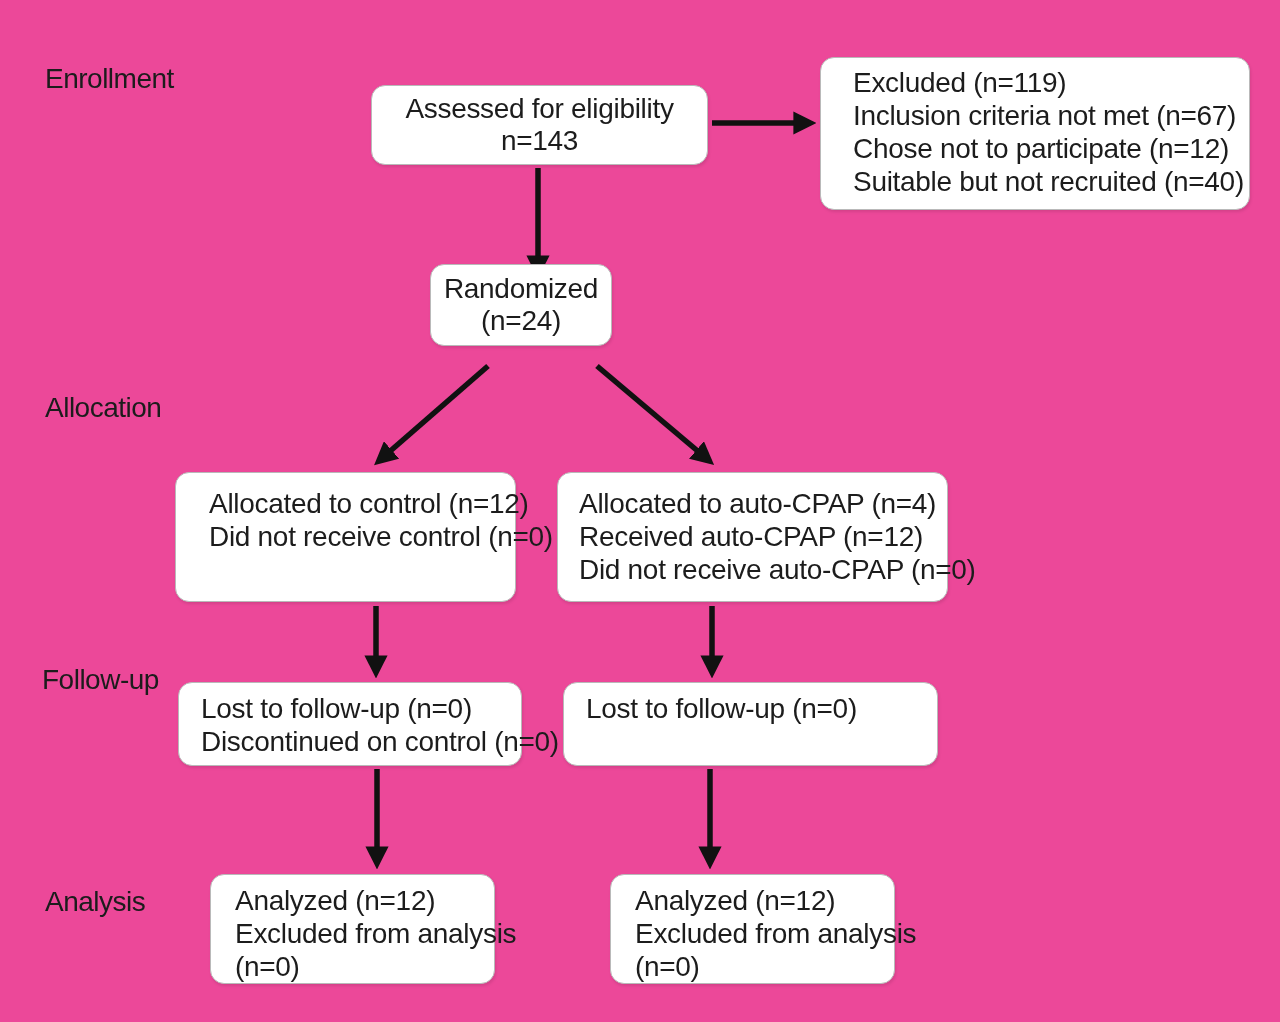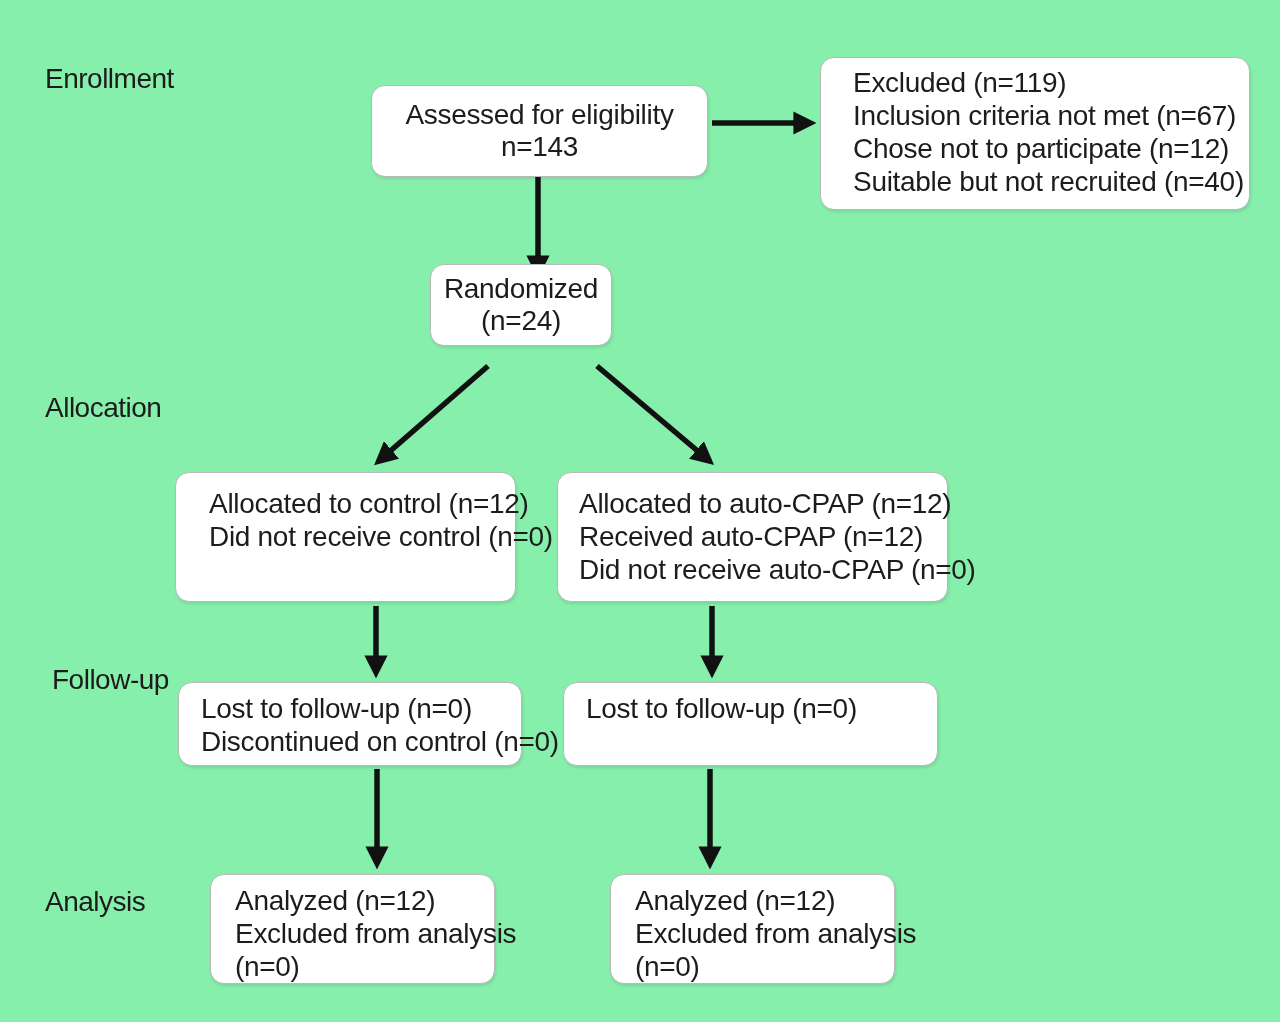--- a/index.html
+++ b/index.html
@@ -1,20 +1,20 @@
 <!DOCTYPE html>
 <html><head>
 <meta charset="utf-8">
 <style>
   html, body { margin: 0; padding: 0; background: #ffffff; }
   .canvas {
     position: relative;
     width: 1280px;
     height: 1022px;
-    background: #86efac;
+    background: #ec4899;
     font-family: "Liberation Sans", sans-serif;
     color: #1c1c1c;
     overflow: hidden;
   }
   .stage {
     position: absolute;
     font-size: 28px;
     letter-spacing: -0.5px;
     white-space: nowrap;
   }
@@ -43,24 +43,24 @@
     left: 0; top: 0;
     width: 1280px; height: 1022px;
     pointer-events: none;
   }
   .arrows path { stroke: #111111; stroke-width: 5.5; fill: none; }
   #ah path { fill: #111111; stroke: none; }
 
   
   #stage-enrollment { left: 45px;  top: 63px;  }
   #stage-allocation { left: 45px;  top: 392px; }
-  #stage-followup   { left: 52px;  top: 664px; }
+  #stage-followup   { left: 42px;  top: 664px; }
   #stage-analysis   { left: 45px;  top: 886px; }
 
-  #box-assessed     { left: 371px; top: 85px;  width: 337px; height: 92px;  }
+  #box-assessed     { left: 371px; top: 85px;  width: 337px; height: 80px;  }
   #box-excluded     { left: 820px; top: 57px;  width: 430px; height: 153px; padding: 8px 10px 0 32px; }
   #box-randomized   { left: 430px; top: 264px; width: 182px; height: 82px;  }
   #box-alloc-control{ left: 175px; top: 472px; width: 341px; height: 130px; padding: 14px 8px 0 33px; }
   #box-alloc-cpap   { left: 557px; top: 472px; width: 391px; height: 130px; padding: 14px 8px 0 21px; }
   #box-fu-control   { left: 178px; top: 682px; width: 344px; height: 84px;  padding: 9px 8px 0 22px; }
   #box-fu-cpap      { left: 563px; top: 682px; width: 375px; height: 84px;  padding: 9px 8px 0 22px; }
   #box-an-control   { left: 210px; top: 874px; width: 285px; height: 110px; padding: 9px 8px 0 24px; }
   #box-an-cpap      { left: 610px; top: 874px; width: 285px; height: 110px; padding: 9px 8px 0 24px; }
 </style>
 </head>
@@ -105,21 +105,21 @@
     <div class="bl">Randomized</div>
     <div class="bl">(n=24)</div>
   </div>
 
   <div class="box leftalign" id="box-alloc-control">
     <div class="bl">Allocated to control (n=12)</div>
     <div class="bl">Did not receive control (n=0)</div>
   </div>
 
   <div class="box leftalign" id="box-alloc-cpap">
-    <div class="bl">Allocated to auto-CPAP (n=12)</div>
+    <div class="bl">Allocated to auto-CPAP (n=4)</div>
     <div class="bl">Received auto-CPAP (n=12)</div>
     <div class="bl">Did not receive auto-CPAP (n=0)</div>
   </div>
 
   <div class="box leftalign" id="box-fu-control">
     <div class="bl">Lost to follow-up (n=0)</div>
     <div class="bl">Discontinued on control (n=0)</div>
   </div>
 
   <div class="box leftalign" id="box-fu-cpap">

